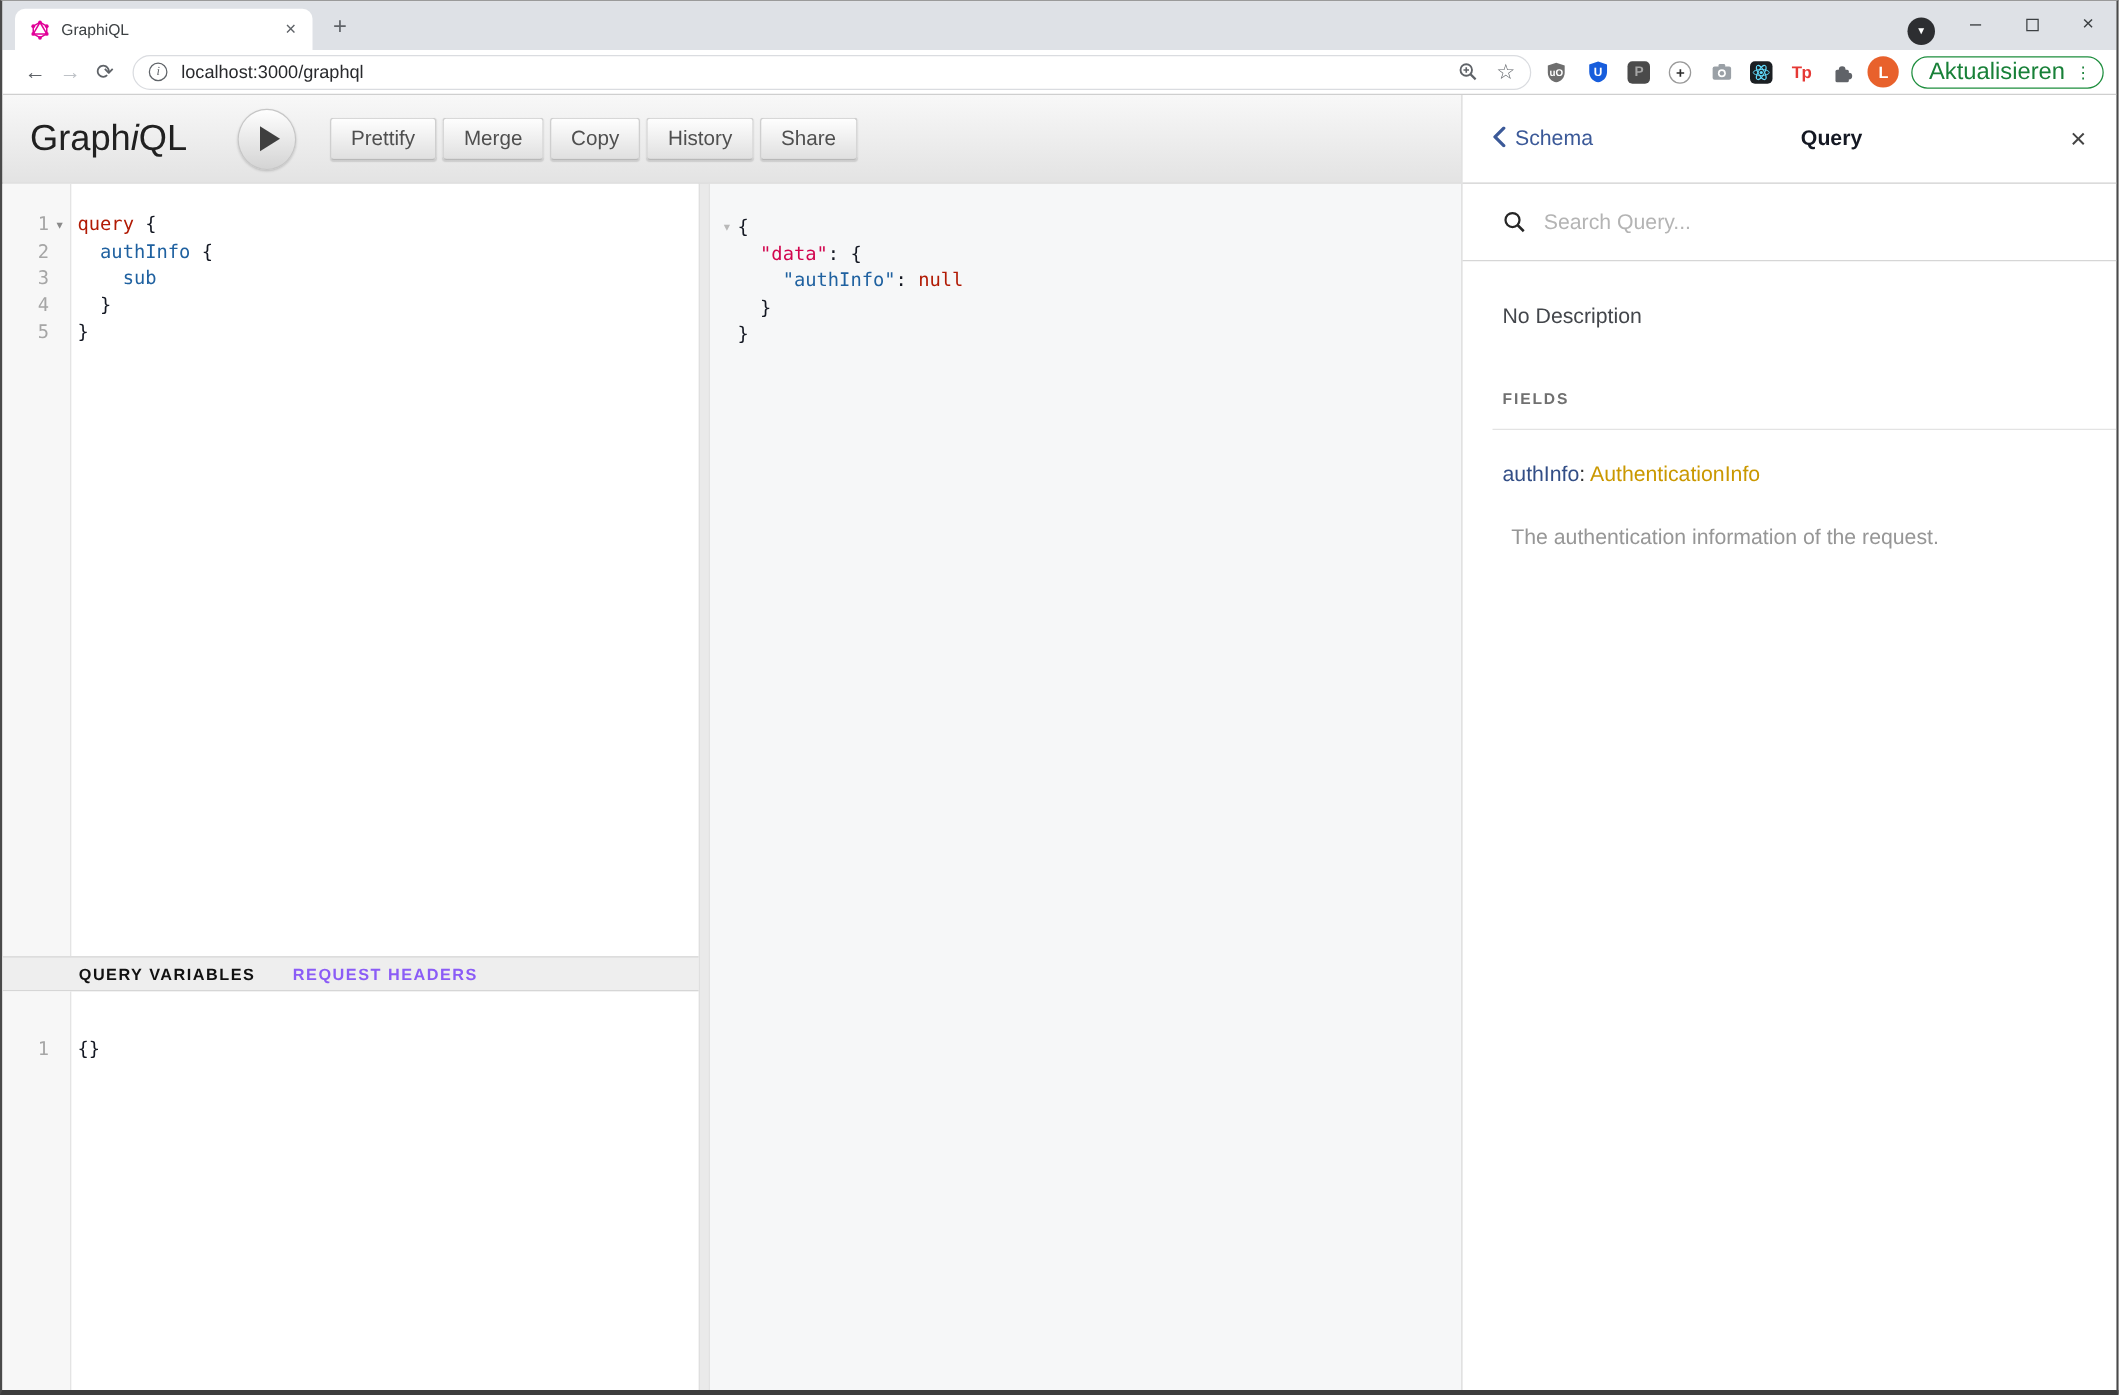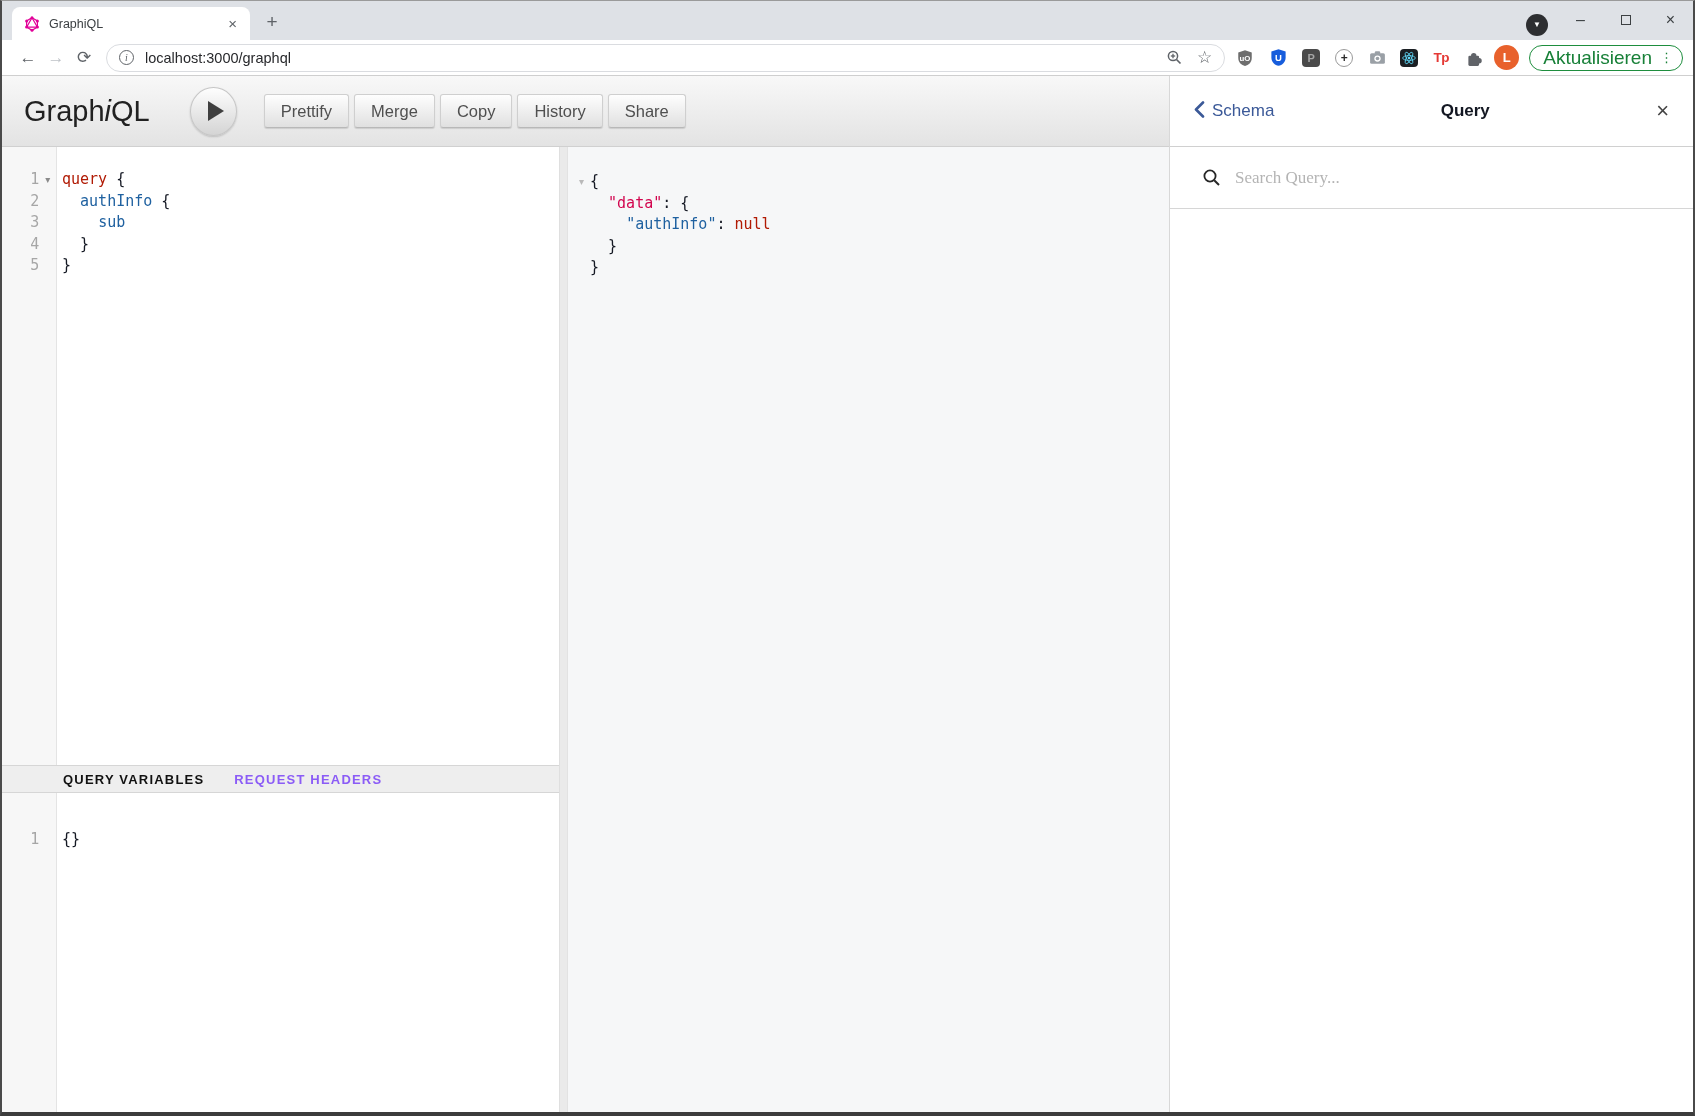--- a/index.html
+++ b/index.html
@@ -104,21 +104,21 @@
   .var-editor .codearea { padding-top:36px; }
 
   
   .doc-panel { flex:1; background:#fff; border-left:1px solid #d8d8d8; display:flex; flex-direction:column; min-width:0; }
   .doc-header { height:71px; flex:none; border-bottom:1px solid #d0d0d0; display:flex; align-items:center; padding:0 24px; }
   .doc-back { display:flex; align-items:flex-start; gap:7px; color:#3B5998; font-size:17px; flex:none; }
   .doc-title { flex:1; text-align:center; font-size:17px; font-weight:bold; color:#141823; }
   .doc-close { flex:none; font-size:22px; color:#444; line-height:1; }
   .doc-search { height:62px; flex:none; border-bottom:1px solid #d6d6d6; display:flex; align-items:center; padding-left:32px; gap:14px; }
   .doc-search input { border:none; outline:none; font-size:17px; color:#333; width:70%;
-                      font-family:Liberation Serif, serif; background:transparent; }
+                      font-family:Liberation Sans, sans-serif; background:transparent; }
   .doc-search input::placeholder { color:#b4b4b4; opacity:1; }
   .doc-body { flex:1; padding:0 0 0 32px; overflow:hidden; }
   .no-desc { margin-top:34px; font-size:17px; color:#43464b; }
   .fields-h { margin-top:49px; font-size:12.5px; font-weight:bold; letter-spacing:1.5px; color:#707070; }
   .fields-div { margin-top:17px; border-bottom:1px solid #e3e3e3; margin-left:-8px; }
   .field-row { margin-top:26px; font-size:17px; }
   .field-name { color:#334E86; }
   .field-sep { color:#333; }
   .type-name { color:#CA9800; }
   .field-desc { margin-top:30px; margin-left:7px; font-size:17px; color:#969696; }
@@ -340,16 +340,26 @@
         <span class="doc-title">Query</span>
         <span class="doc-close">×</span>
       </div>
       <div class="doc-search">
         <svg width="19" height="19" viewBox="0 0 19 19">
           <circle cx="8" cy="8" r="5.6" fill="none" stroke="#262626" stroke-width="1.8"></circle>
           <line x1="12.2" y1="12.2" x2="17" y2="17" stroke="#262626" stroke-width="2"></line>
         </svg>
         <input type="text" placeholder="Search Query..." style="">
       </div>
+      <div class="doc-body">
+        <div class="no-desc">No Description</div>
+        <div class="fields-h">FIELDS</div>
+        <div class="fields-div"></div>
+        <div class="field-row">
+          <span class="field-name">authInfo</span><span class="field-sep">:</span>
+          <span class="type-name">AuthenticationInfo</span>
+        </div>
+        <div class="field-desc">The authentication information of the request.</div>
+      </div>
     </div>
   </div>
 
 </div>
 
 </body></html>

